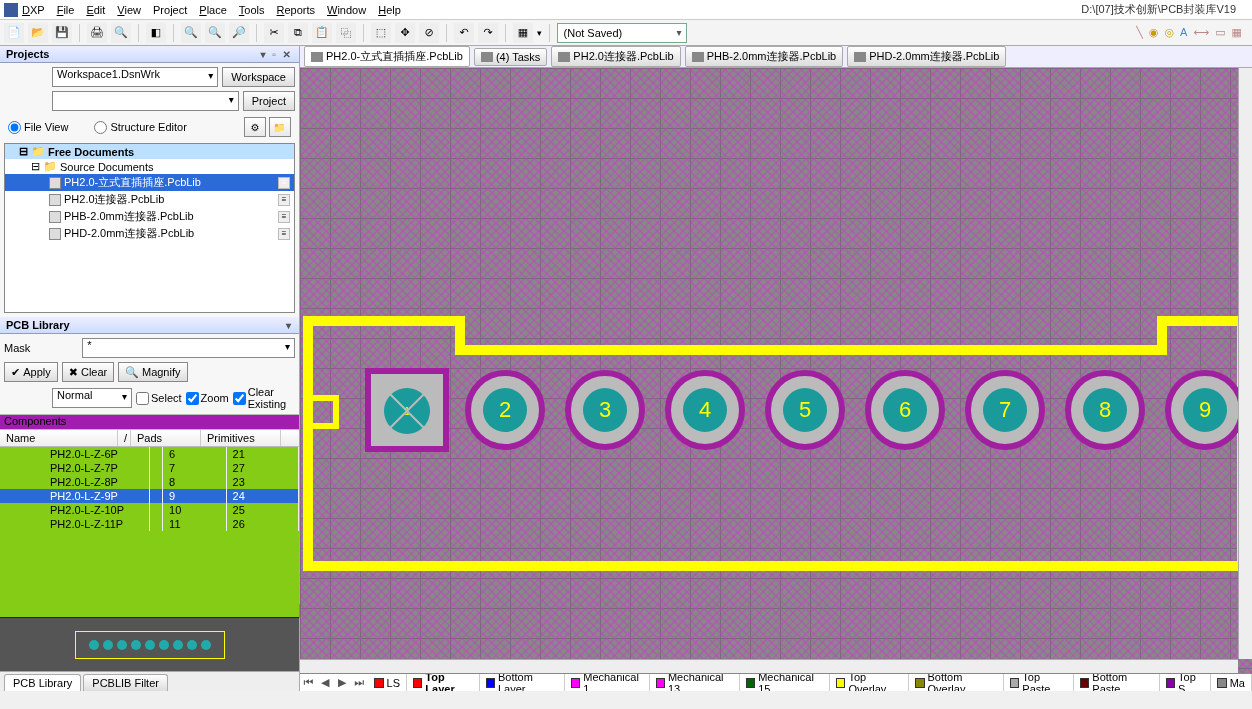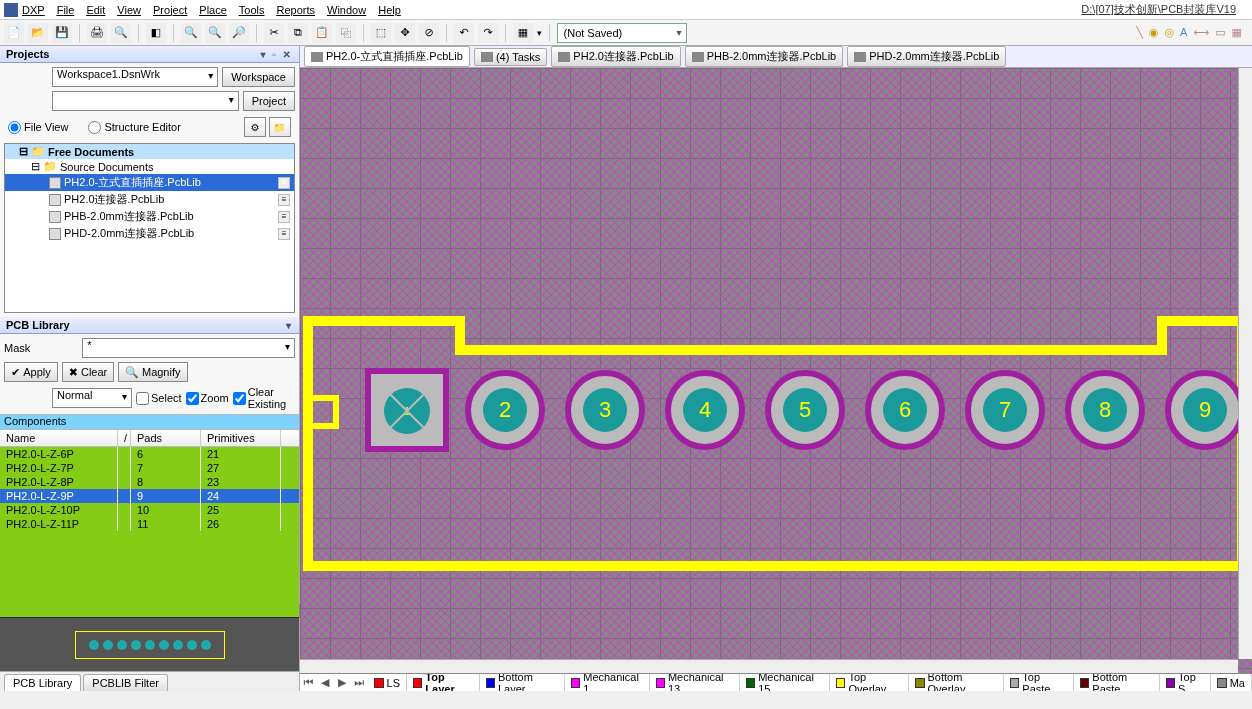--- a/index.html
+++ b/index.html
@@ -1,20 +1,20 @@
 <!DOCTYPE html>
 <html><head>
 <meta charset="utf-8">
 <style>
 * { box-sizing: border-box; margin: 0; padding: 0; font-family: Tahoma, Arial, sans-serif; font-size: 11px; }
 body { background: #f0f0f0; width: 1252px; height: 709px; overflow: hidden; position: relative; }
 
 .menubar { background: #fff; height: 20px; display: flex; align-items: center; padding: 0 4px; border-bottom: 1px solid #ccc; }
 .menubar .logo { width: 14px; height: 14px; background: #3a5a9a; margin-right: 4px; display:inline-block; }
-.menubar span { margin-right: 12px; cursor: default; text-decoration: underline; }
+.menubar span { margin-right: 12px; cursor: default; }
 .menubar span u { text-decoration: underline; }
 .menubar .path { margin-left: auto; color: #333; }
 
 .toolbar { height: 26px; background: #f4f4f4; border-bottom: 1px solid #aaa; display: flex; align-items: center; padding: 0 4px; gap: 4px; }
 .tb-btn { width: 20px; height: 20px; border: 1px solid transparent; background: #eee; display:flex; align-items:center; justify-content:center; }
 .tb-sep { width: 1px; height: 18px; background: #ccc; margin: 0 3px; }
 .dropdown { height: 20px; border: 1px solid #7a8; background: #fff; padding: 0 18px 0 6px; display:flex; align-items:center; position:relative; min-width:130px;}
 .dropdown::after { content:"▾"; position:absolute; right:4px; font-size:10px; color:#555;}
 .toolbar-right { margin-left:auto; display:flex; gap:6px; padding-right:6px;}
 .toolbar-right span { color:#b88; }
@@ -22,44 +22,44 @@
 .main { display: flex; height: 645px; }
 
 .leftpanel { width: 300px; background: #f7f7f7; border-right: 1px solid #aaa; display:flex; flex-direction:column; }
 .panel-header { background: linear-gradient(#eef,#cdf); height: 17px; padding: 0 6px; font-weight: bold; display:flex; align-items:center; border-bottom:1px solid #99b; position:relative;}
 .panel-header .ctrls { margin-left:auto; font-size:10px; letter-spacing:2px; color:#555;}
 .proj-body { padding: 4px; display:flex; flex-direction:column; gap:4px; }
 .row { display:flex; gap:4px; align-items:center; }
 .combo { flex:1; height:20px; border:1px solid #888; background:#fff; padding:0 16px 0 4px; position:relative;margin-left:48px;}
 .combo::after{content:"▾"; position:absolute; right:4px; top:2px; font-size:10px;}
 .btn { height:20px; padding:0 8px; border:1px solid #888; background:linear-gradient(#fff,#ddd); }
-.radio-row { display:flex; gap:20px; align-items:center; padding:2px 4px;}
+.radio-row { display:flex; gap:26px; align-items:center; padding:2px 4px;}
 .radio-row label { display:flex; align-items:center; gap:3px;}
 .icon-btn { width:22px; height:20px; border:1px solid #888; background:linear-gradient(#fff,#e8e8e8); display:flex; align-items:center; justify-content:center; font-size:10px;}
 
 .tree { background:#fff; border:1px solid #888; height:170px; overflow:auto;}
 .tree .node { padding:1px 4px 1px 14px; display:flex; align-items:center; gap:3px;}
 .tree .indent1 { padding-left: 26px; }
 .tree .indent2 { padding-left: 44px; }
 .tree .icon { width:12px; height:12px; display:inline-block; }
 .tree .file { background:#ddd; border:1px solid #888;}
 .tree .selected { background:#2a6bd8; color:#fff; }
 .tree .badge { margin-left:auto; width:12px; height:12px; background:#eee; border:1px solid #bbb; font-size:8px; text-align:center;}
 .tree .root { background:#bde0ff; font-weight:bold;}
 
 .filter-body { padding:4px; display:flex; flex-direction:column; gap:4px;}
 .filter-body .row2 { display:flex; gap:4px; align-items:center;}
 .btn-icon { height:20px; padding:0 6px; border:1px solid #888; background:linear-gradient(#fff,#ddd); display:flex; align-items:center; gap:3px;}
 .check { display:flex; align-items:center; gap:2px;}
 
-.comp-header { background:#7dd3fc; height:16px; padding:0 4px; border:1px solid #bbb; border-left:none; border-right:none;}
+.comp-header { background:#a21caf; height:16px; padding:0 4px; border:1px solid #bbb; border-left:none; border-right:none;}
 .table { background:#84cc16; flex:1; overflow:auto;}
 .table .hdr { display:flex; background:linear-gradient(#fff,#eee); border-bottom:1px solid #bbb;}
 .table .hdr div { padding:2px 6px; border-right:1px solid #ccc;}
-.table .tr { display:flex;}
+.table .tr { display:flex;padding-left:44px;}
 .table .tr div { padding:1px 6px; border-right:1px solid #eee;}
 .table .sel { background:#2a6bd8; color:#fff;}
 .col-name { width:118px;} .col-pads { width:70px;} .col-prim{width:80px;}
 
 .preview { height:54px; background:#555; display:flex; align-items:center; justify-content:center; position:relative; border-top:1px solid #222;}
 .preview .mini { border:1px solid #ff0; width:150px; height:28px; display:flex; align-items:center; justify-content:center; gap:4px;}
 .preview .mini .d{width:10px;height:10px;border-radius:50%;background:#2aa;}
 .collapse-btn { position:absolute; right:-14px; top:-14px; width:14px; height:14px; background:#ddd; border:1px solid #888; font-size:10px; text-align:center;}
 
 .bottom-tabs { height:20px; background:#eee; border-top:1px solid #aaa; display:flex; align-items:flex-end; padding-left:4px;}

